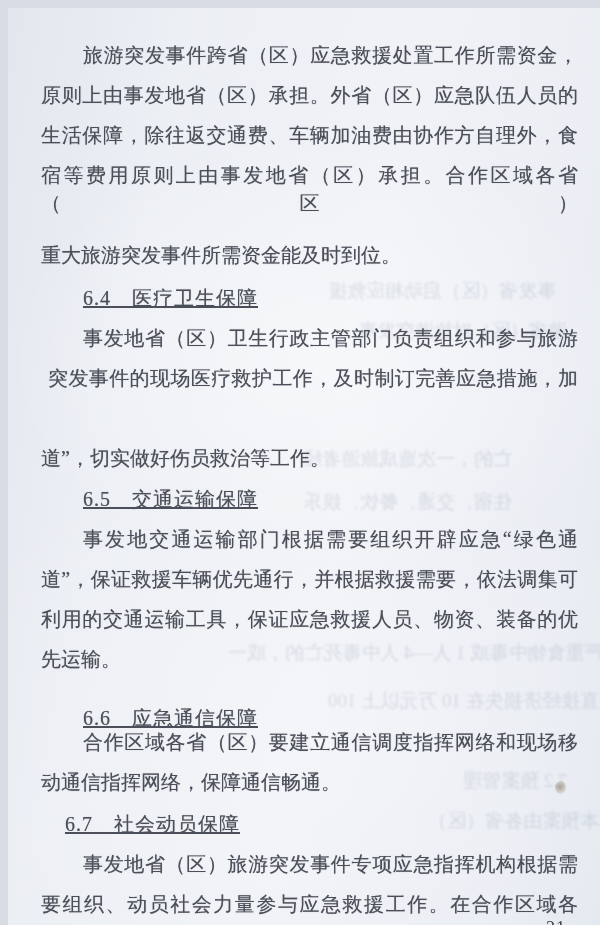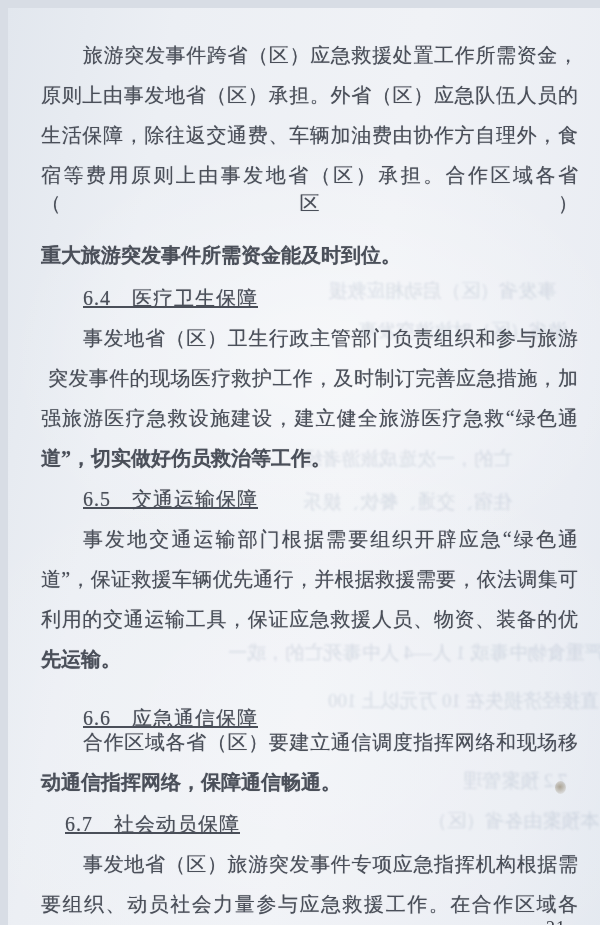--- a/index.html
+++ b/index.html
@@ -20,21 +20,21 @@
     font-size:20px;
     line-height:28px;
     color:#4a4f59;
     text-shadow:0 0 0.8px rgba(74,79,89,0.55);
   }
   .j{
     right:30px;
     text-align:justify;
     text-align-last:justify;
   }
-  .plain{white-space:nowrap;font-weight:bold;}
+  .plain{white-space:nowrap;}
   .hd{white-space:nowrap;letter-spacing:1px;text-decoration:underline;}
   .bleed{
     position:absolute;
     transform:scaleX(-1);
     color:rgba(105,125,155,0.20);
     filter:blur(1.1px);
     font-size:19px;
     white-space:nowrap;
     pointer-events:none;
   }
@@ -70,21 +70,20 @@
 
   <div class="ln j" style="top:33px;left:75px">旅游突发事件跨省（区）应急救援处置工作所需资金，</div>
   <div class="ln j" style="top:73px;left:33px">原则上由事发地省（区）承担。外省（区）应急队伍人员的</div>
   <div class="ln j" style="top:113px;left:33px">生活保障，除往返交通费、车辆加油费由协作方自理外，食</div>
   <div class="ln j" style="top:153px;left:33px">宿等费用原则上由事发地省（区）承担。合作区域各省（区）</div>
   <div class="ln plain" style="top:233px;left:33px">重大旅游突发事件所需资金能及时到位。</div>
 
   <div class="ln hd" style="top:276px;left:75px">6.4　医疗卫生保障</div>
   <div class="ln j" style="top:316px;left:75px">事发地省（区）卫生行政主管部门负责组织和参与旅游</div>
   <div class="ln j" style="top:356px;left:40px">突发事件的现场医疗救护工作，及时制订完善应急措施，加</div>
-  <div class="ln j" style="top:396px;left:33px">强旅游医疗急救设施建设，建立健全旅游医疗急救“绿色通</div>
   <div class="ln plain" style="top:436px;left:33px">道”，切实做好伤员救治等工作。</div>
 
   <div class="ln hd" style="top:477px;left:75px">6.5　交通运输保障</div>
   <div class="ln j" style="top:517px;left:75px">事发地交通运输部门根据需要组织开辟应急“绿色通</div>
   <div class="ln j" style="top:557px;left:33px">道”，保证救援车辆优先通行，并根据救援需要，依法调集可</div>
   <div class="ln j" style="top:597px;left:33px">利用的交通运输工具，保证应急救援人员、物资、装备的优</div>
   <div class="ln plain" style="top:637px;left:33px">先运输。</div>
 
   <div class="ln hd" style="top:696px;left:75px">6.6　应急通信保障</div>
   <div class="ln j" style="top:720px;left:75px">合作区域各省（区）要建立通信调度指挥网络和现场移</div>

